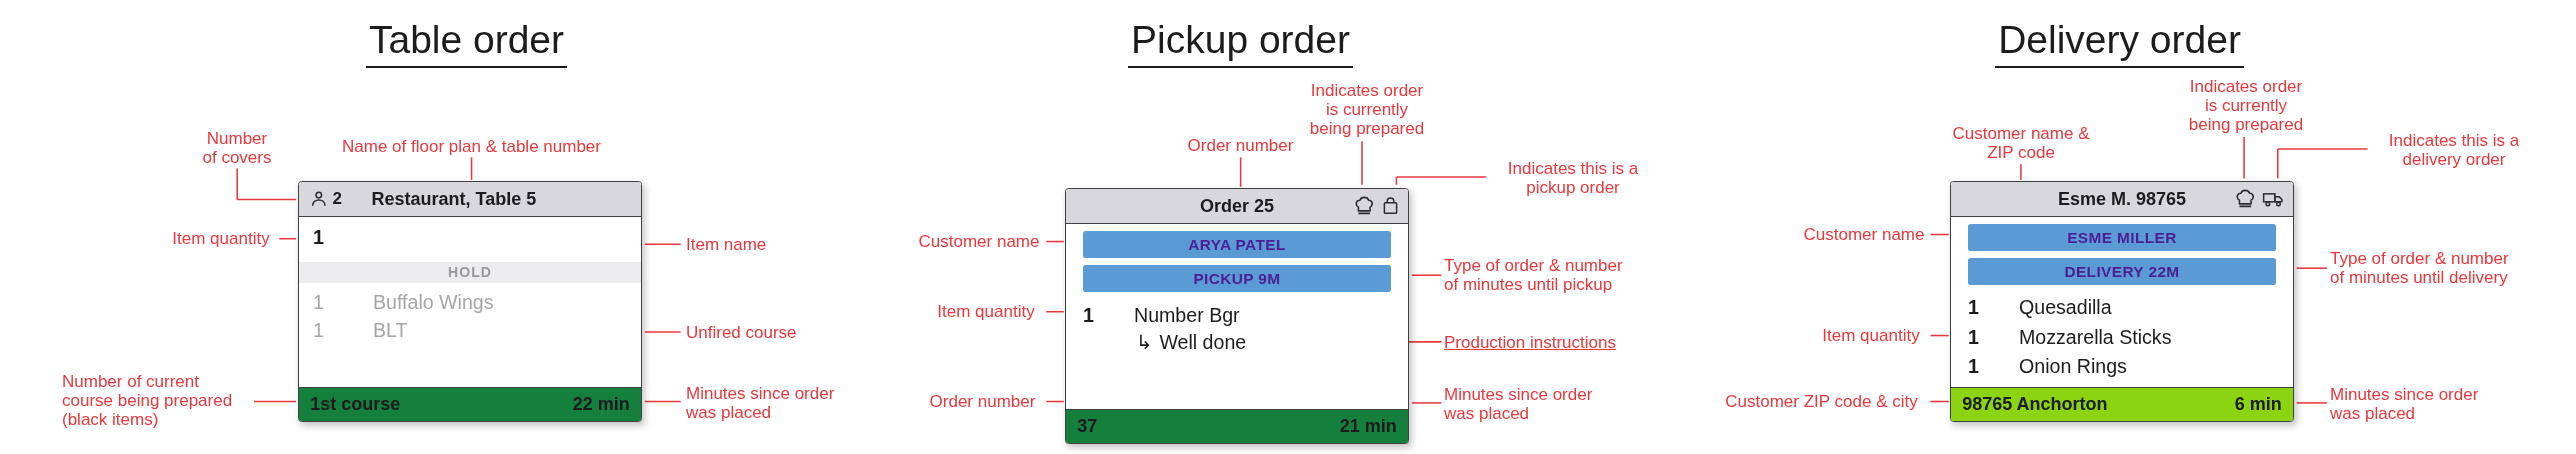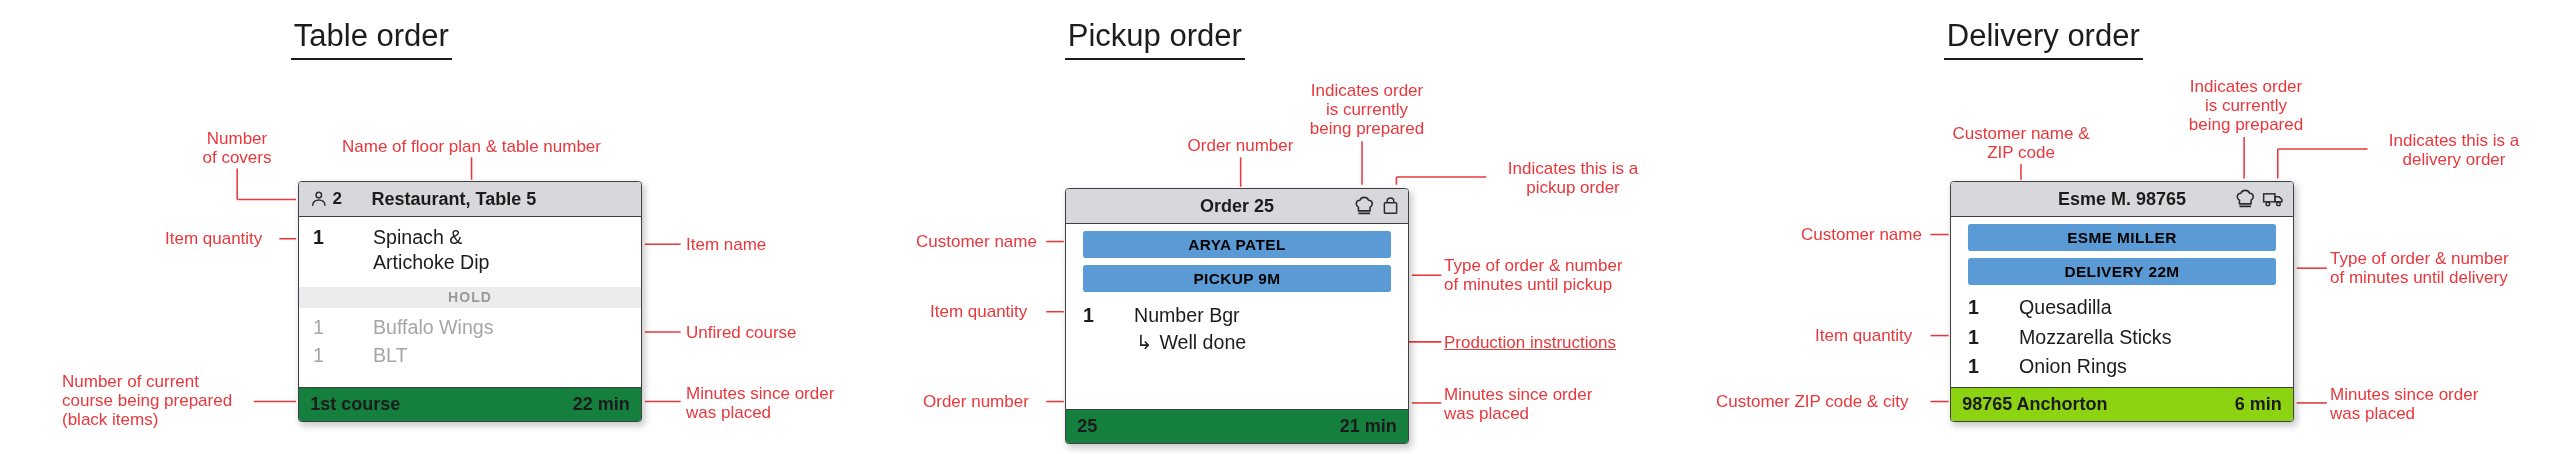--- a/index.html
+++ b/index.html
@@ -1,20 +1,20 @@
 <!DOCTYPE html>
 <html style="font-size:11.2px"><head>
 <meta charset="utf-8">
 <style>
   html,body{margin:0;padding:0;background:#fff;}
   .canvas{position:relative;width:2576px;height:455px;background:#fff;overflow:hidden;
           font-family:"Liberation Sans",sans-serif;color:#1c1c1e;}
 
   
-  .sec-title{position:absolute;top:18px;font-size:31px;}
+  .sec-title{position:absolute;top:18px;font-size:39px;text-align:center;}
   .sec-title span{border-bottom:2.1px solid #1c1c1e;padding:0 2.8px 4.9px;}
 
   
   .card{position:absolute;width:344px;background:#fff;border:1.8px solid #3f3f44;border-radius:3.5px;
         box-shadow:2.8px 3.5px 7px rgba(0,0,0,.22);box-sizing:border-box;overflow:hidden;}
   .card-header{height:35px;background:#d8d8dc;border-bottom:1.4px solid #3f3f44;display:flex;
                align-items:center;position:relative;padding:0 9.8px;box-sizing:border-box;}
   .hdr-title{font-weight:bold;font-size:18px;}
   .hdr-title.center{position:absolute;left:0;right:0;text-align:center;}
   .covers{display:flex;align-items:center;gap:4.2px;font-weight:bold;font-size:17px;}
@@ -22,42 +22,42 @@
   .icon{display:inline-block;}
 
   .card-footer{position:absolute;left:0;right:0;bottom:0;height:34px;border-top:1.4px solid #3f3f44;
                display:flex;justify-content:space-between;align-items:center;padding:0 11.2px;
                font-weight:bold;font-size:18px;box-sizing:border-box;}
   .yellow{background:#15803d;}
   .green{background:#8cd412;}
 
   .pill{margin:7px 17px 0;height:27px;border-radius:2.8px;background:#5b9bd5;display:flex;
         align-items:center;justify-content:center;font-weight:bold;font-size:15.4px;
-        letter-spacing:0.4px;color:#000000;}
+        letter-spacing:0.4px;color:#4c1d95;}
 
   .t-item{margin-top:8.4px;display:flex;padding-left:14px;font-size:19.6px;line-height:25px;}
   .t-item .qty{width:60px;font-weight:bold;}
   .t-name{width:151px;}
   .hold-bar{margin-top:11.2px;height:21px;background:#ececef;color:#98989e;font-weight:bold;
             font-size:14px;letter-spacing:1.1px;text-align:center;line-height:21px;}
   .held{margin-top:5.6px;color:#a5a5aa;display:flex;padding-left:14px;font-size:19.6px;line-height:28px;}
   .held + .held{margin-top:0;}
   .held .qty{width:60px;}
 
   .p-item{margin-top:9.8px;display:flex;padding-left:17px;font-size:19.6px;line-height:27px;}
   .p-item .qty{width:51px;font-weight:bold;}
   .p-instr{display:flex;padding-left:70px;font-size:19.6px;line-height:25px;gap:7px;margin-top:1.4px;}
 
   .d-rows{margin-top:8.4px;}
   .d-row{display:flex;padding-left:17px;font-size:19.6px;line-height:29.5px;}
   .d-row .qty{width:51px;font-weight:bold;}
 
   
   .ann{position:absolute;color:#e8383d;font-size:17px;line-height:19px;white-space:pre-line;}
-  .ta-c{text-align:center}.ta-r{text-align:left}.ta-l{text-align:left}
+  .ta-c{text-align:center}.ta-r{text-align:center}.ta-l{text-align:left}
   .lines{position:absolute;left:0;top:0;width:2576px;height:455px;pointer-events:none;}
 </style>
 </head>
 <body>
 
 <div class="canvas">
 
   <svg class="lines" viewBox="0 0 3671 648" xmlns="http://www.w3.org/2000/svg">
     <g stroke="#e8383d" stroke-width="2.2">
       <line x1="338" y1="240" x2="338" y2="284"></line>
@@ -104,21 +104,20 @@
         <svg class="icon" width="19.6" height="19.6" viewBox="0 0 24 24">
           <circle cx="12" cy="7.5" r="3.4" fill="none" stroke="#2c2c30" stroke-width="1.8"></circle>
           <path d="M4.5 20c0-4.2 3.4-6.6 7.5-6.6s7.5 2.4 7.5 6.6" fill="none" stroke="#2c2c30" stroke-width="1.8" stroke-linecap="round"></path>
         </svg>
         <span>2</span>
       </span>
       <span class="hdr-title" style="margin-left:29.5px;">Restaurant, Table 5</span>
     </div>
     <div class="t-item">
       <span class="qty">1</span>
-      <span class="t-name">Spinach &amp; Artichoke Dip</span>
     </div>
     <div class="hold-bar">HOLD</div>
     <div class="held">
       <span class="qty">1</span>
       <span>Buffalo Wings</span>
     </div>
     <div class="held">
       <span class="qty">1</span>
       <span>BLT</span>
     </div>
@@ -162,21 +161,21 @@
     <div class="pill">PICKUP 9M</div>
     <div class="p-item">
       <span class="qty">1</span>
       <span>Number Bgr</span>
     </div>
     <div class="p-instr">
       <span>↳</span>
       <span>Well done</span>
     </div>
     <div class="card-footer yellow">
-      <span>25</span>
+      <span>37</span>
       <span>21 min</span>
     </div>
   </div>
 
   <div class="ann ta-c" style="left:1135px;top:136px;width:211px;">Order number</div>
   <div class="ann ta-c" style="left:1302px;top:81px;width:130px;">Indicates order
 is currently
 being prepared</div>
   <div class="ann ta-c" style="left:1489px;top:159px;width:168px;">Indicates this is a
 pickup order</div>

